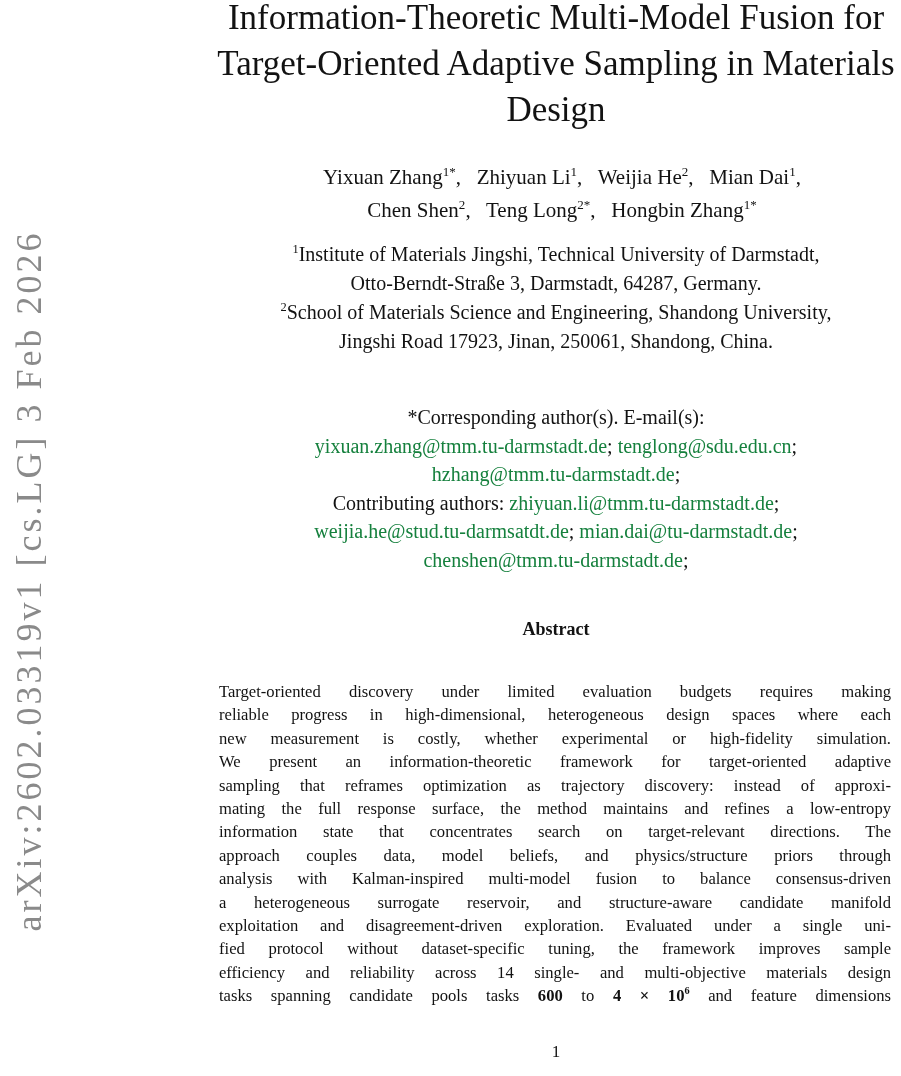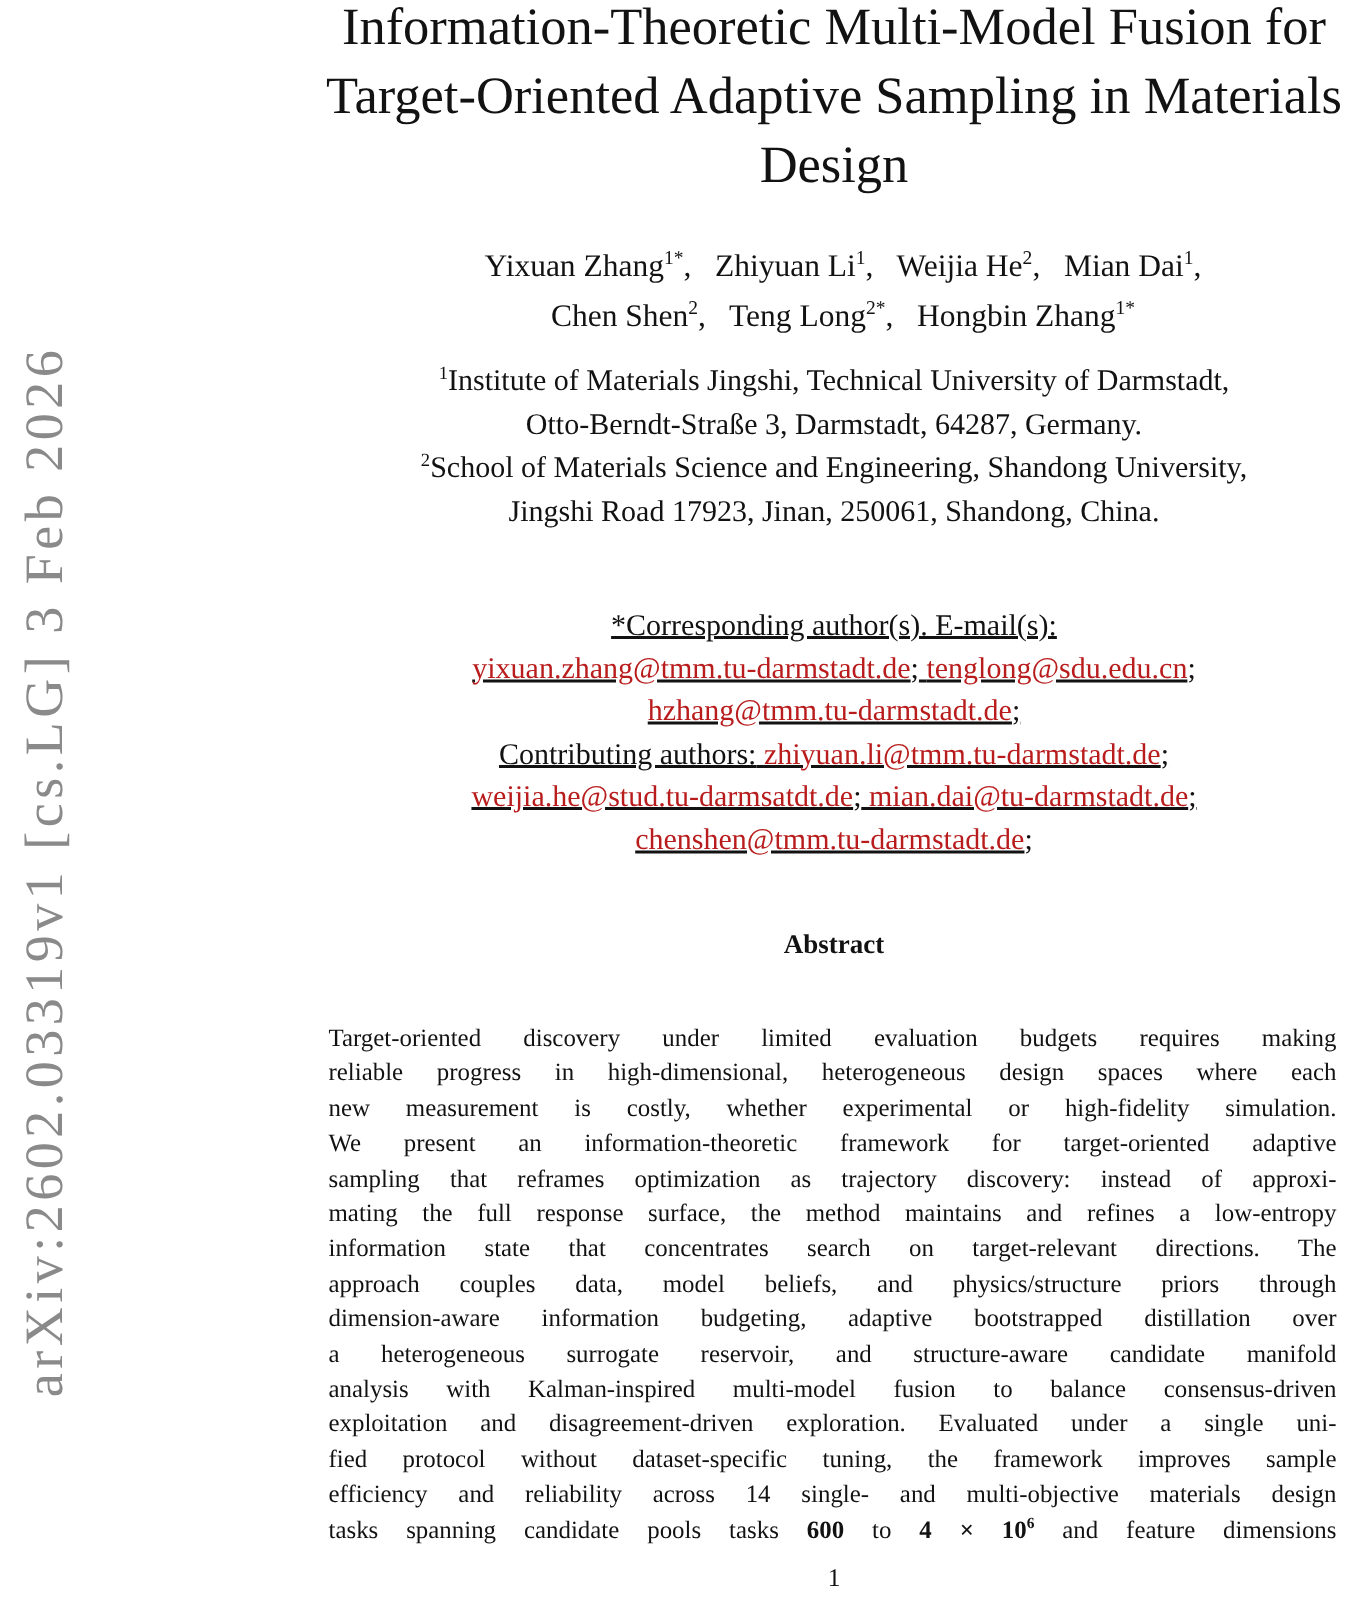--- a/index.html
+++ b/index.html
@@ -63,23 +63,23 @@
     top: 240px;
     font-size: 20px;
     line-height: 29px;
   }
   .aff-line { white-space: nowrap; }
   .correspondence {
     top: 403px;
     font-size: 20px;
     line-height: 28.5px;
   }
-  .corr-line { white-space: nowrap; text-decoration: underline; }
+  .corr-line { white-space: nowrap; }
   .email {
-    color: #b91c1c;
+    color: #15803d;
     text-decoration: none;
     cursor: pointer;
   }
   .abstract-heading {
     top: 619px;
     font-size: 18px;
     font-weight: bold;
   }
   .abstract-body {
     position: absolute;
@@ -160,23 +160,22 @@
 
     <div class="abstract-body">
       <div class="abs-line">Target-oriented discovery under limited evaluation budgets requires making</div>
       <div class="abs-line">reliable progress in high-dimensional, heterogeneous design spaces where each</div>
       <div class="abs-line">new measurement is costly, whether experimental or high-fidelity simulation.</div>
       <div class="abs-line">We present an information-theoretic framework for target-oriented adaptive</div>
       <div class="abs-line">sampling that reframes optimization as trajectory discovery: instead of approxi-</div>
       <div class="abs-line">mating the full response surface, the method maintains and refines a low-entropy</div>
       <div class="abs-line">information state that concentrates search on target-relevant directions. The</div>
       <div class="abs-line">approach couples data, model beliefs, and physics/structure priors through</div>
-      <div class="abs-line">dimension-aware information budgeting, adaptive bootstrapped distillation over</div>
+      <div class="abs-line">analysis with Kalman-inspired multi-model fusion to balance consensus-driven</div>
       <div class="abs-line">a heterogeneous surrogate reservoir, and structure-aware candidate manifold</div>
-      <div class="abs-line">analysis with Kalman-inspired multi-model fusion to balance consensus-driven</div>
       <div class="abs-line">exploitation and disagreement-driven exploration. Evaluated under a single uni-</div>
       <div class="abs-line">fied protocol without dataset-specific tuning, the framework improves sample</div>
       <div class="abs-line">efficiency and reliability across 14 single- and multi-objective materials design</div>
       <div class="abs-line">
         <span>tasks spanning candidate pools tasks</span>
         <b>600</b>
         <span>to</span>
         <b><span>4 × 10</span><sup>6</sup></b>
         <span>and feature dimensions</span>
       </div>

